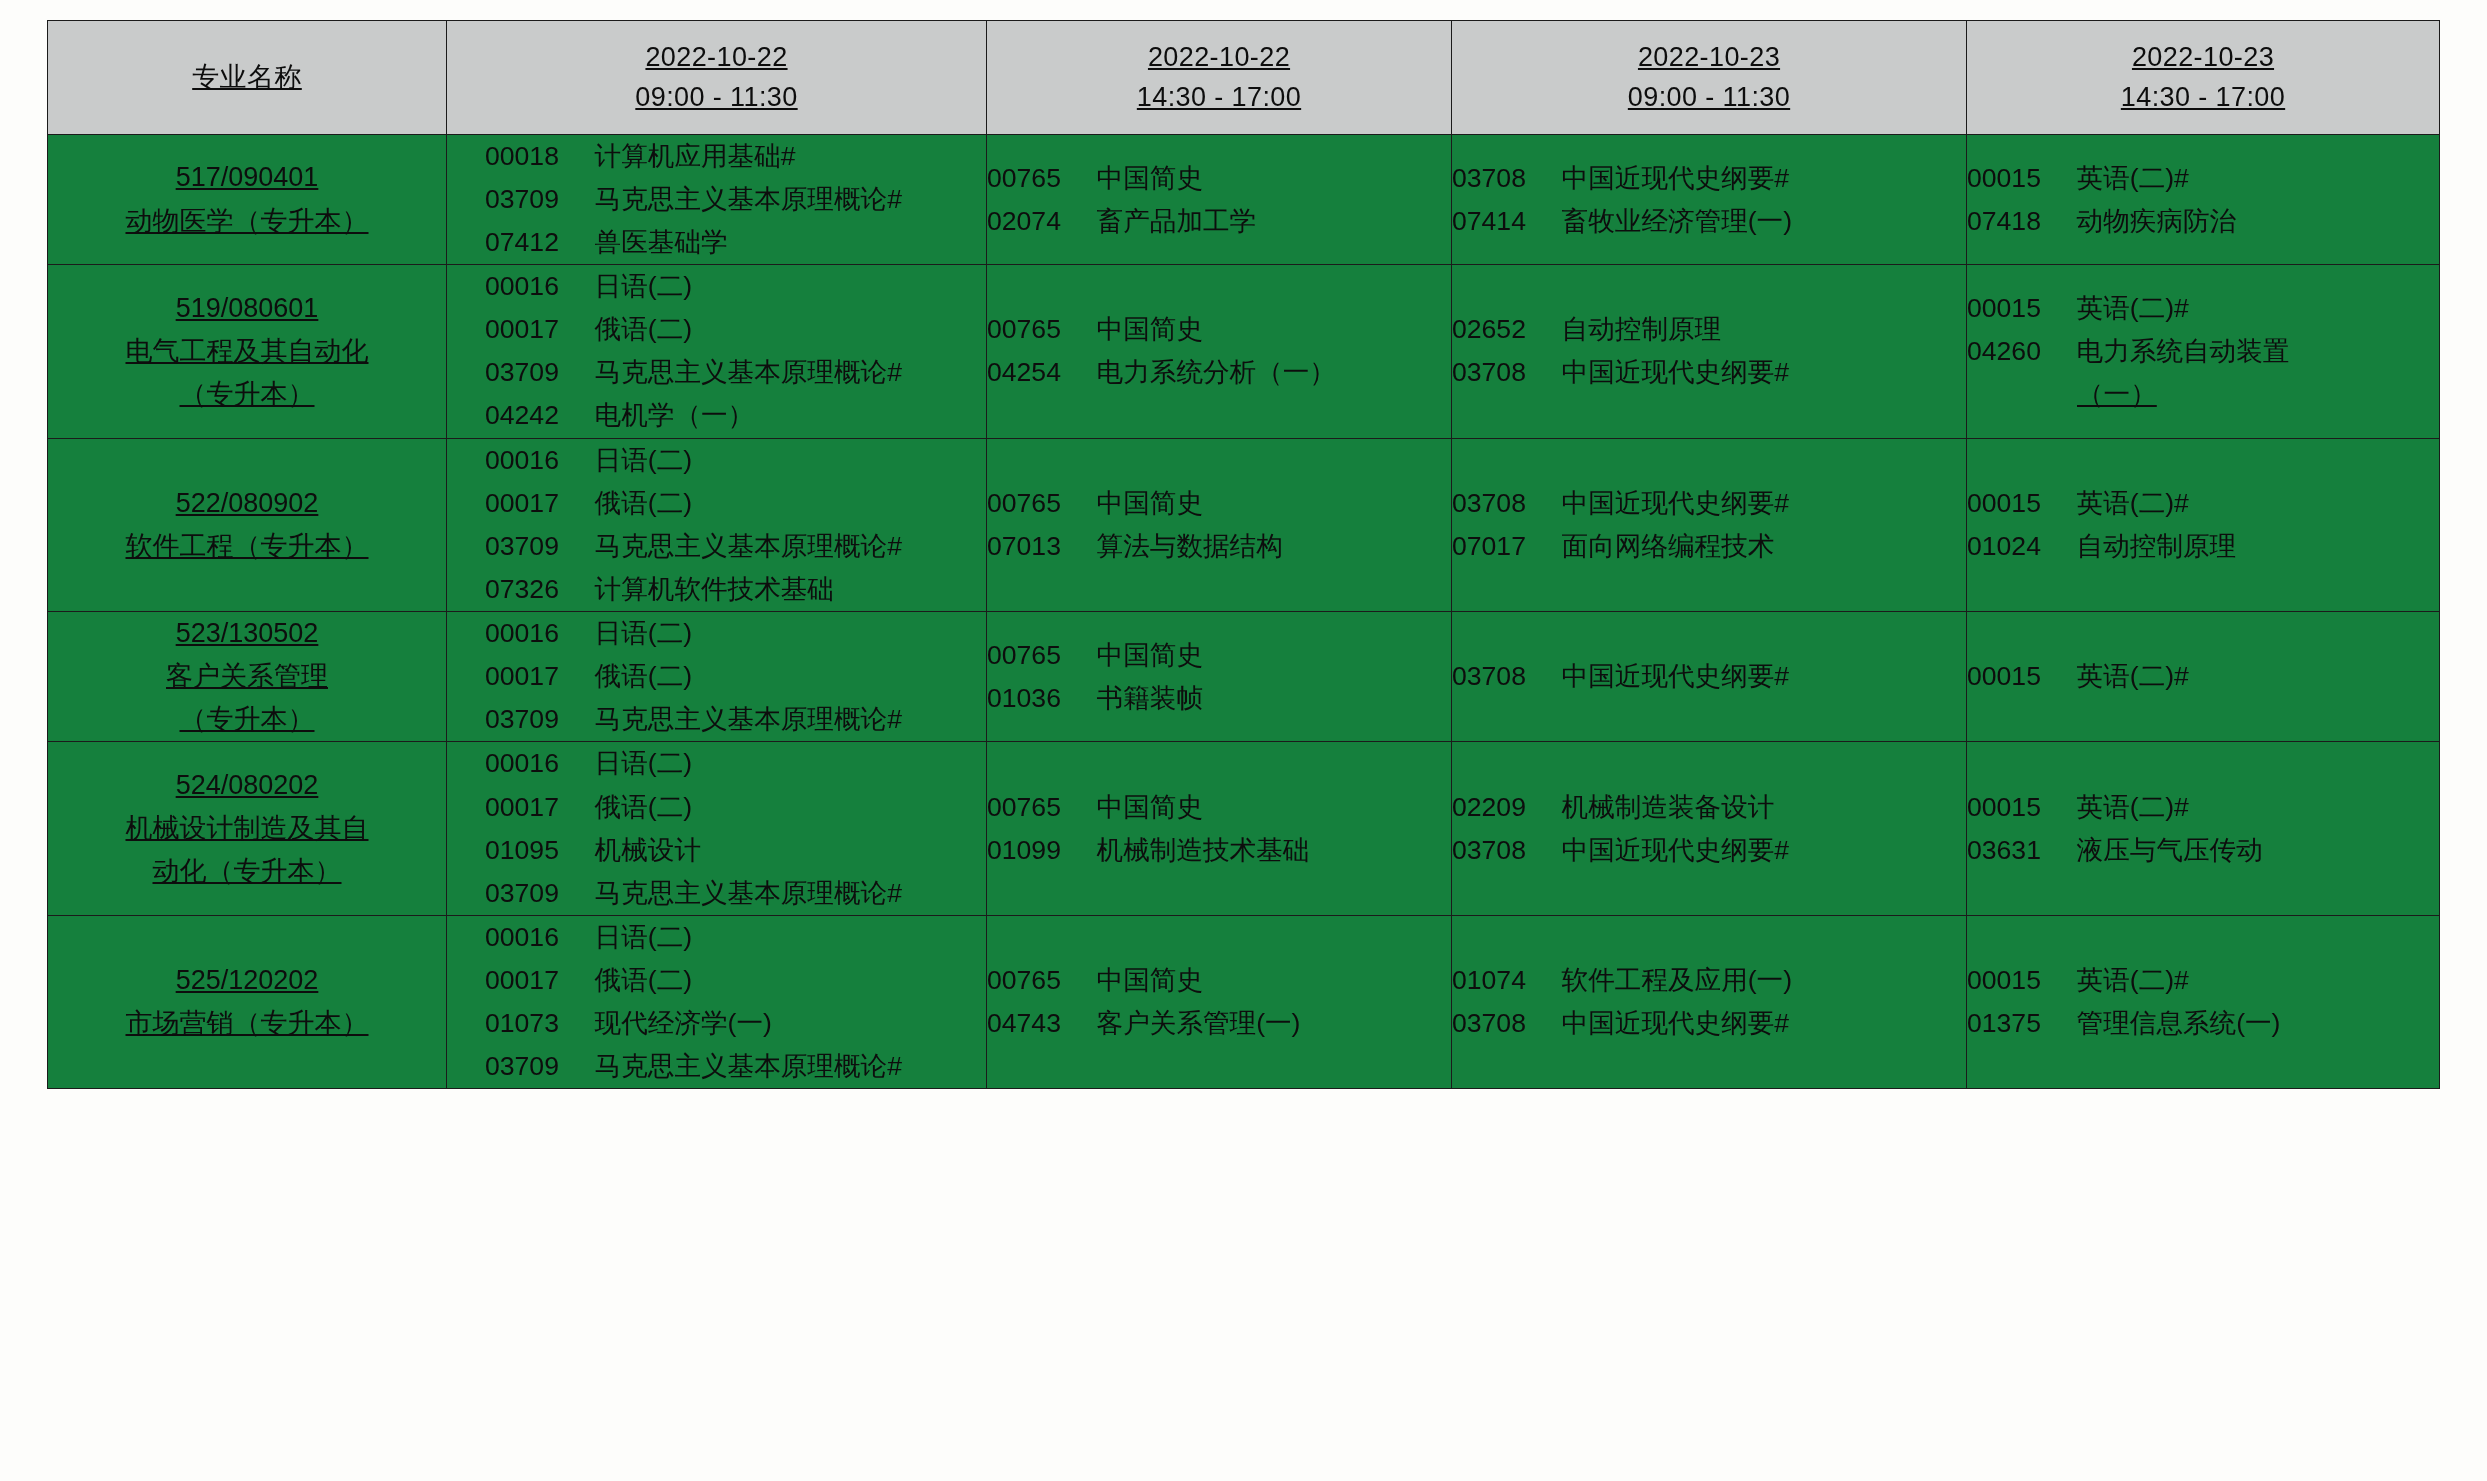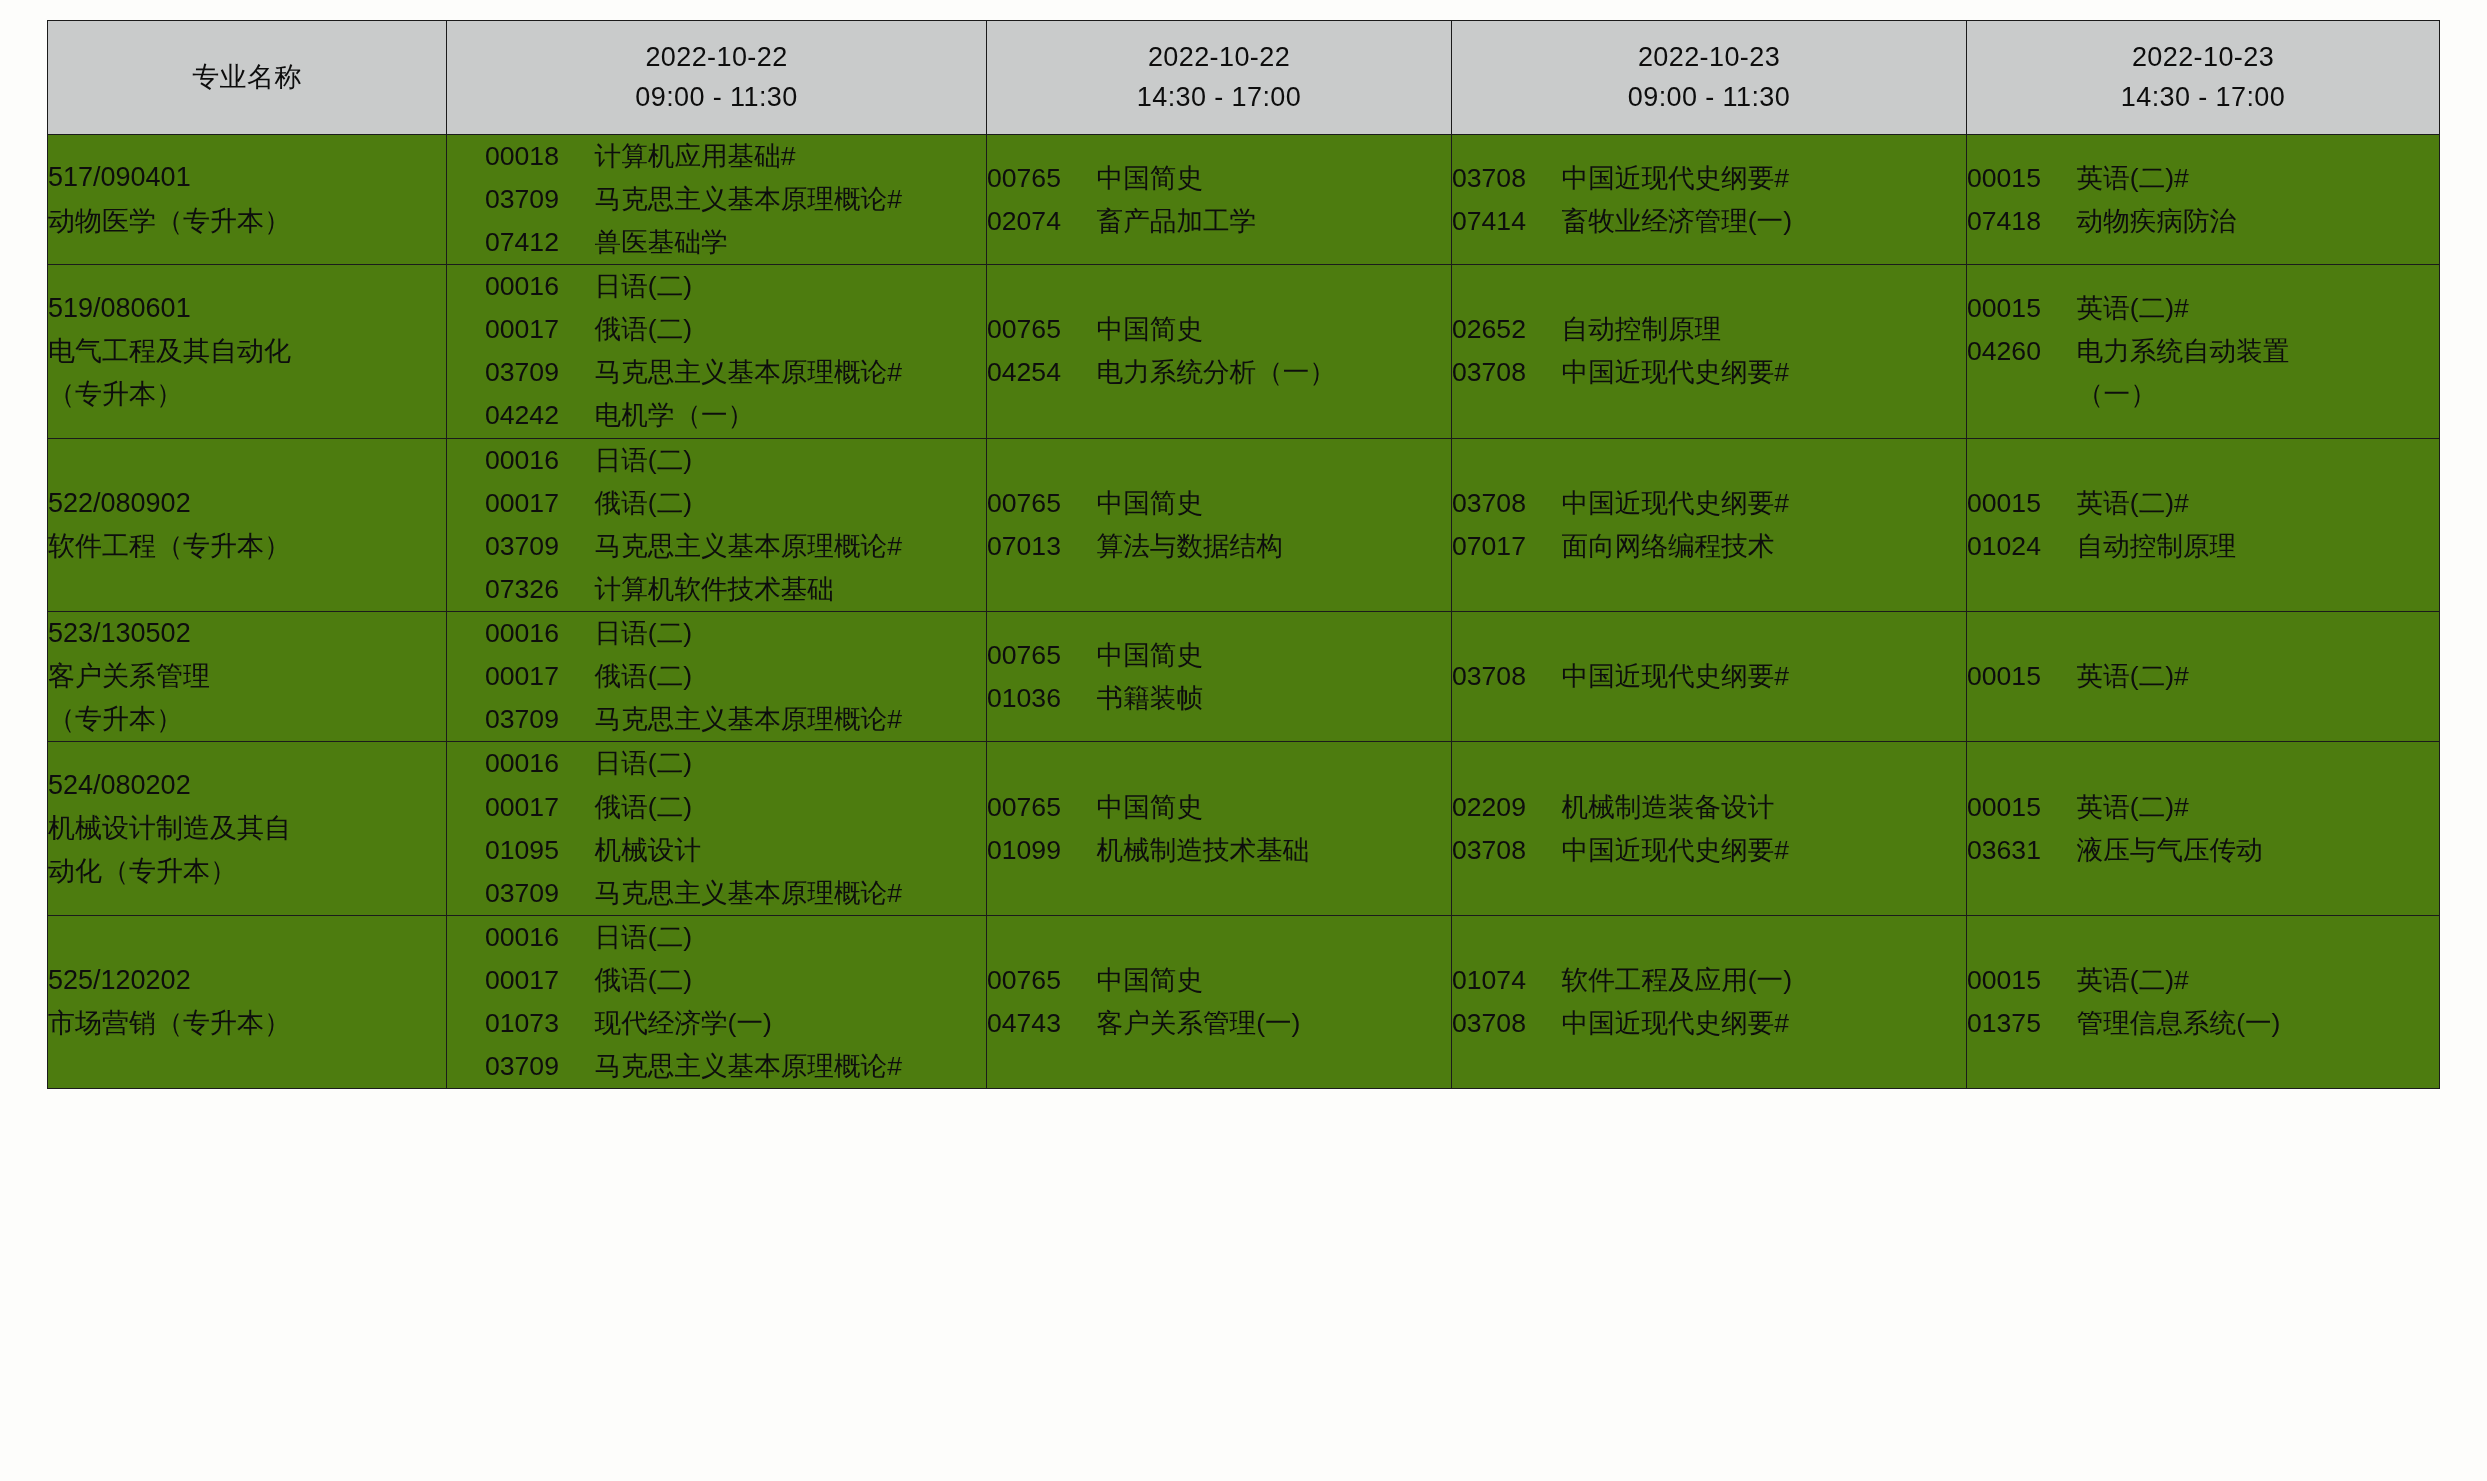--- a/index.html
+++ b/index.html
@@ -25,21 +25,22 @@
   .table-wrap {
     position: absolute;
     left: 47px;
     top: 20px;
     width: 2392px;
   }
   table.schedule {
     border-collapse: collapse;
     table-layout: fixed;
     width: 2392px;
-    background: #4d7c0f;
+    background: #15803d;
+    text-decoration: underline;
   }
   table.schedule td, table.schedule th {
     border: 1.7px solid #1b1b1b;
     vertical-align: middle;
     padding: 0;
   }
   thead th {
     background: #c9cbcb;
     font-weight: normal;
     height: 113px;
@@ -54,21 +55,21 @@
   .col-major { width: 399px; }
   .col-s1 { width: 540px; }
   .col-s2 { width: 465px; }
   .col-s3 { width: 515px; }
   .col-s4 { width: 473px; }
 
   td.major-cell {
     padding: 15px 18px 15px 21.6px;
     font-size: 27px;
     line-height: 1.6;
-    text-align: left;
+    text-align: center;
   }
   td.major-cell .mline { display: block; white-space: nowrap; }
 
   td.course-cell {
     padding: 13.3px 11.6px 13.3px 18px;
     font-size: 26.6px;
     line-height: 1.62;
     text-align: left;
   }
   td.course-cell.pad-more { padding-left: 38px; }

